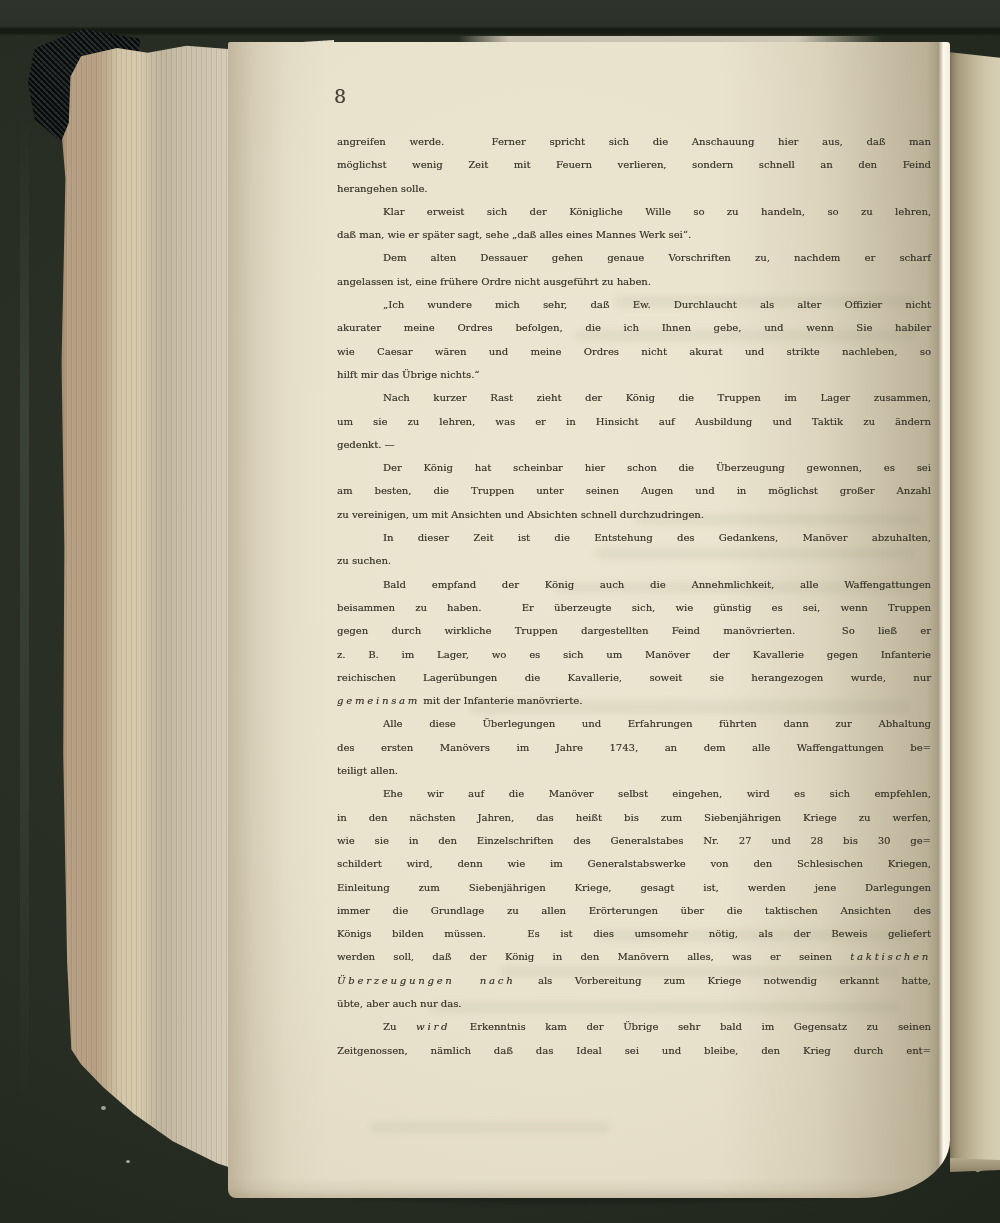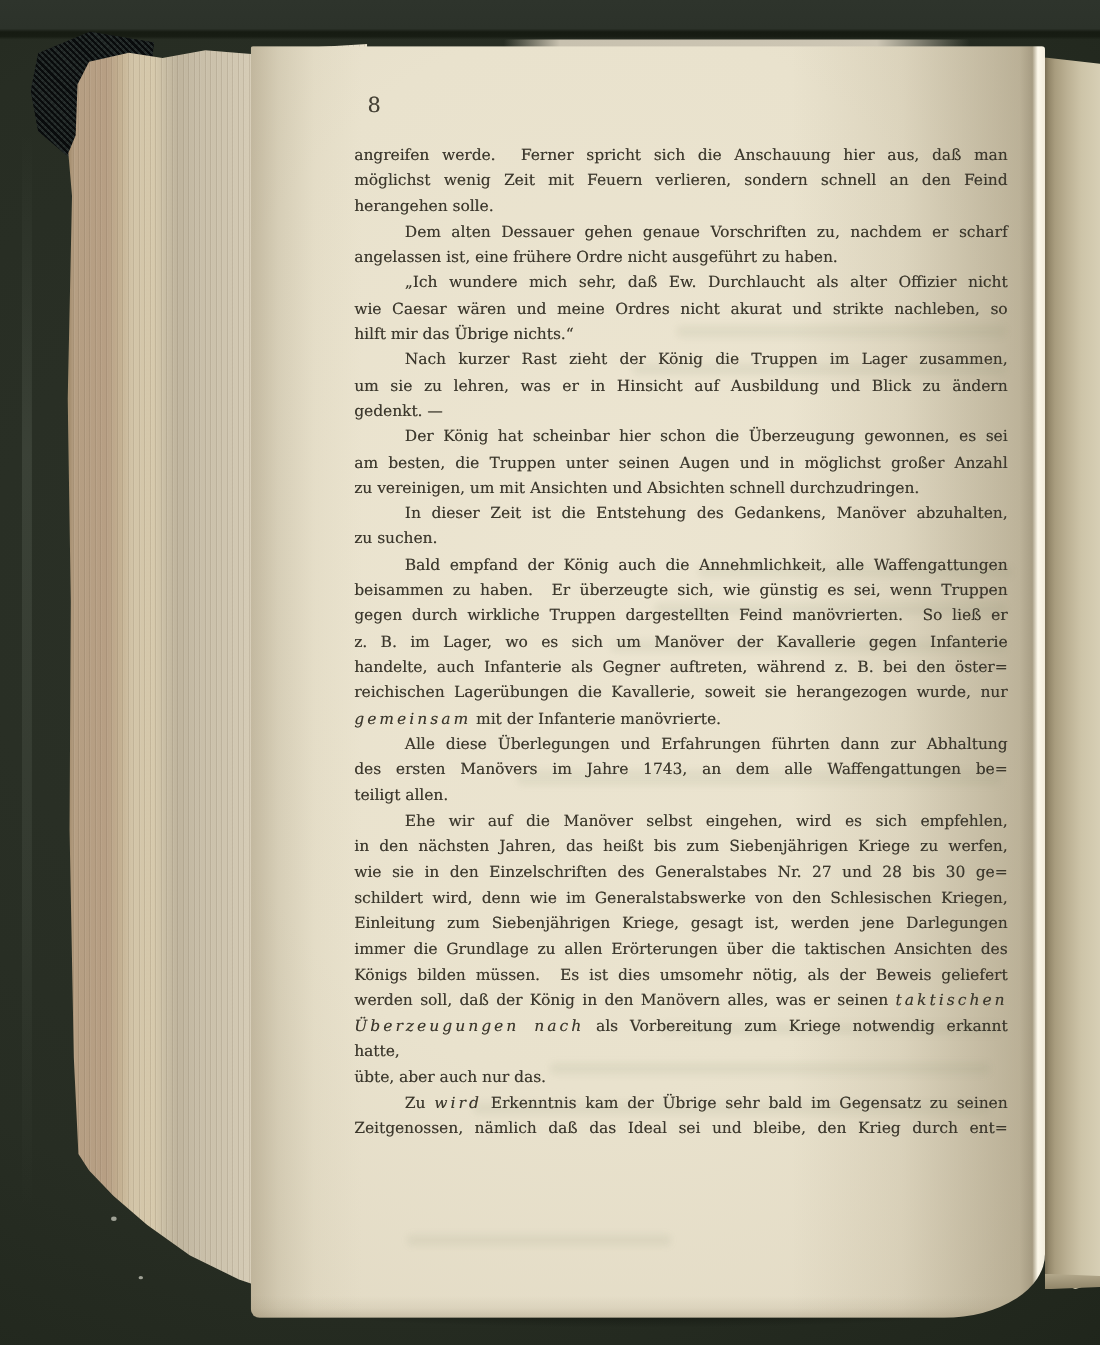--- a/index.html
+++ b/index.html
@@ -74,22 +74,22 @@
   .speck{position:absolute;border-radius:50%;background:rgba(226,226,214,.65);}
   
   .ghost{position:absolute;background:rgba(118,128,98,.09);filter:blur(3px);border-radius:5px;}
   
   .pagenum{
     position:absolute;left:334px;top:85px;
     font-size:19px;line-height:22px;color:#454136;
     text-shadow:.2px 0 0 rgba(59,55,44,.5);
   }
   .textblock{
-    position:absolute;left:322px;top:130px;width:594px;
-    font-size:14px;line-height:23.3px;color:#3b372c;
+    position:absolute;left:337px;top:130px;width:594px;
+    font-size:10px;line-height:23.3px;color:#3b372c;
     text-shadow:.25px 0 0 rgba(59,55,44,.55);
   }
   .tl{text-align:justify;text-align-last:justify;white-space:pre-wrap;}
   .tl.ind{text-indent:46px;}
   .tl.end{text-align-last:left;}
   .sperr{letter-spacing:2.8px;font-style:italic;}
 </style>
 </head>
 <body>
 
@@ -118,48 +118,52 @@
   <div class="speck" style="left:126px;top:1160px;width:4px;height:3px;"></div>
 
   <div class="pagenum">8</div>
   <div class="textblock">
       <div>
         <div class="tl"><span>angreifen werde.  Ferner spricht sich die Anschauung hier aus, daß man</span></div>
         <div class="tl"><span>möglichst wenig Zeit mit Feuern verlieren, sondern schnell an den Feind</span></div>
         <div class="tl end"><span>herangehen solle.</span></div>
       </div>
       <div>
+        <div class="tl ind"><span>Klar erweist sich der Königliche Wille so zu handeln, so zu lehren,</span></div>
+        <div class="tl end"><span>daß man, wie er später sagt, sehe „daß alles eines Mannes Werk sei“.</span></div>
+      </div>
+      <div>
         <div class="tl ind"><span>Dem alten Dessauer gehen genaue Vorschriften zu, nachdem er scharf</span></div>
         <div class="tl end"><span>angelassen ist, eine frühere Ordre nicht ausgeführt zu haben.</span></div>
       </div>
       <div>
         <div class="tl ind"><span>„Ich wundere mich sehr, daß Ew. Durchlaucht als alter Offizier nicht</span></div>
+        <div class="tl"><span>akurater meine Ordres befolgen, die ich Ihnen gebe, und wenn Sie habiler</span></div>
         <div class="tl"><span>wie Caesar wären und meine Ordres nicht akurat und strikte nachleben, so</span></div>
         <div class="tl end"><span>hilft mir das Übrige nichts.“</span></div>
       </div>
       <div>
         <div class="tl ind"><span>Nach kurzer Rast zieht der König die Truppen im Lager zusammen,</span></div>
-        <div class="tl"><span>um sie zu lehren, was er in Hinsicht auf Ausbildung und Blick zu ändern</span></div>
+        <div class="tl"><span>um sie zu lehren, was er in Hinsicht auf Ausbildung und Taktik zu ändern</span></div>
         <div class="tl end"><span>gedenkt. —</span></div>
       </div>
       <div>
         <div class="tl ind"><span>Der König hat scheinbar hier schon die Überzeugung gewonnen, es sei</span></div>
         <div class="tl"><span>am besten, die Truppen unter seinen Augen und in möglichst großer Anzahl</span></div>
         <div class="tl end"><span>zu vereinigen, um mit Ansichten und Absichten schnell durchzudringen.</span></div>
       </div>
       <div>
         <div class="tl ind"><span>In dieser Zeit ist die Entstehung des Gedankens, Manöver abzuhalten,</span></div>
         <div class="tl end"><span>zu suchen.</span></div>
       </div>
       <div>
         <div class="tl ind"><span>Bald empfand der König auch die Annehmlichkeit, alle Waffengattungen</span></div>
         <div class="tl"><span>beisammen zu haben.  Er überzeugte sich, wie günstig es sei, wenn Truppen</span></div>
         <div class="tl"><span>gegen durch wirkliche Truppen dargestellten Feind manövrierten.  So ließ er</span></div>
         <div class="tl"><span>z. B. im Lager, wo es sich um Manöver der Kavallerie gegen Infanterie</span></div>
-        <div class="tl"><span>handelte, auch Infanterie als Gegner auftreten, während z. B. bei den öster=</span></div>
         <div class="tl"><span>reichischen Lagerübungen die Kavallerie, soweit sie herangezogen wurde, nur</span></div>
         <div class="tl end"><span class="sperr">gemeinsam</span><span> mit der Infanterie manövrierte.</span></div>
       </div>
       <div>
         <div class="tl ind"><span>Alle diese Überlegungen und Erfahrungen führten dann zur Abhaltung</span></div>
         <div class="tl"><span>des ersten Manövers im Jahre 1743, an dem alle Waffengattungen be=</span></div>
         <div class="tl end"><span>teiligt allen.</span></div>
       </div>
       <div>
         <div class="tl ind"><span>Ehe wir auf die Manöver selbst eingehen, wird es sich empfehlen,</span></div>

